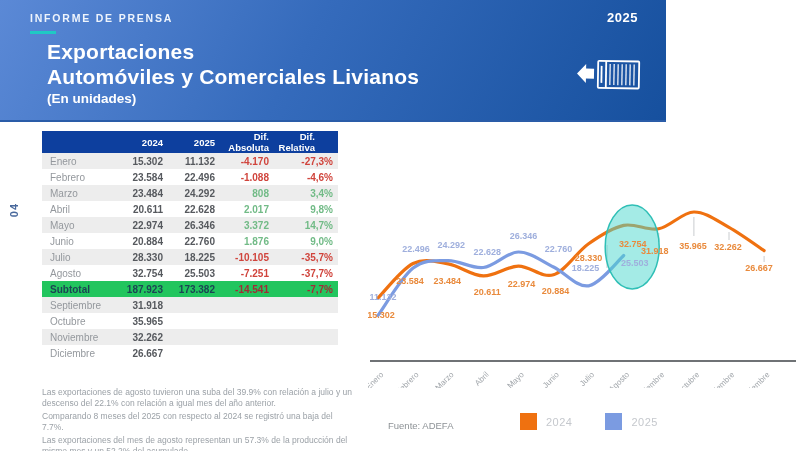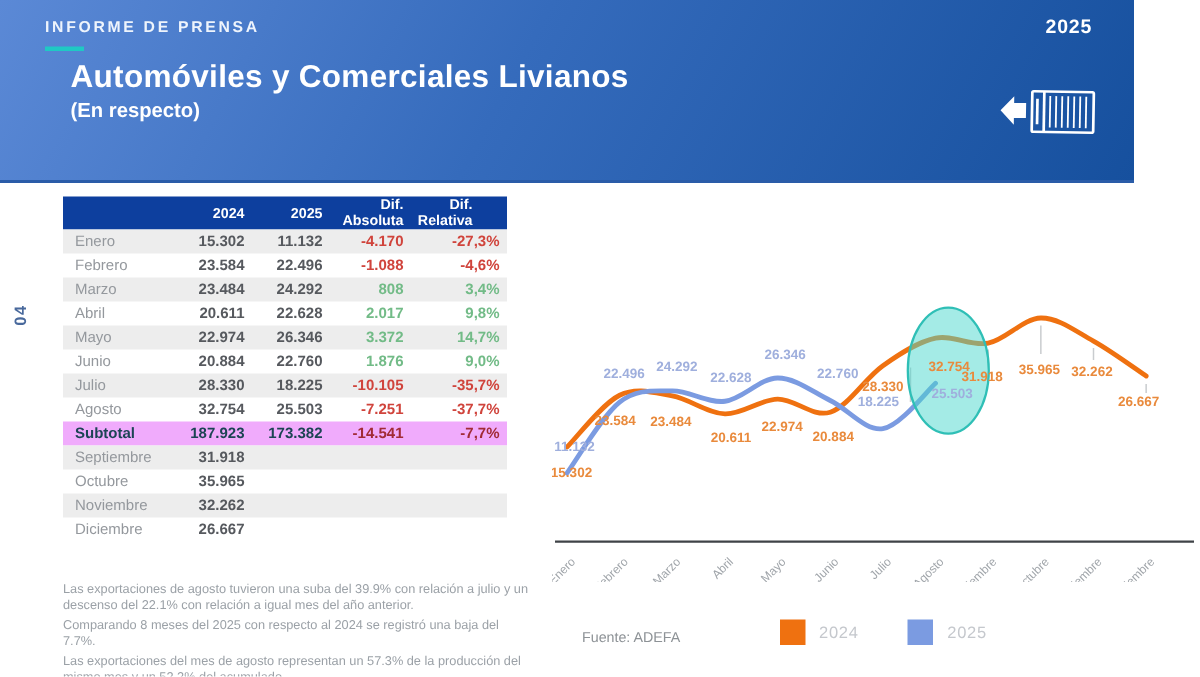--- a/index.html
+++ b/index.html
@@ -4,21 +4,21 @@
 <style>
   html,body{margin:0;padding:0;}
   body{
     width:800px;height:451px;overflow:hidden;background:#ffffff;
     font-family:"Liberation Sans","DejaVu Sans",sans-serif;
     -webkit-font-smoothing:antialiased;position:relative;
   }
   .page{position:absolute;inset:0;}
   
   .header{
-    position:absolute;left:0;top:0;width:756px;height:120px;
+    position:absolute;left:0;top:0;width:666px;height:120px;
     background:linear-gradient(118deg,#5b89d6 0%,#356bbc 45%,#16509e 100%);
     border-bottom:2px solid #2a5ca8;
   }
   .kicker{
     position:absolute;left:30px;top:12px;color:#eef4fc;
     font-size:10.5px;font-weight:600;letter-spacing:1.8px;
   }
   .kicker-underline{position:absolute;left:30px;top:31px;width:26px;height:3px;background:#1fc9c4;}
   .year{position:absolute;right:28px;top:10px;color:#ffffff;font-size:13px;font-weight:600;letter-spacing:.5px;}
   .titles{position:absolute;left:47px;top:39px;color:#ffffff;}
@@ -45,21 +45,21 @@
   .data-table th.label{text-align:left;padding-left:8px;}
   .data-table th.rel{padding-right:23px;}
   .data-table td{
     height:16px;text-align:right;padding:0 3px 0 0;color:#56595e;font-weight:600;
   }
   .data-table td.rel{padding-right:5px;}
   .data-table td.label{text-align:left;padding-left:8px;color:#94989d;font-weight:400;}
   .data-table tr.stripe td{background:#ededed;}
   .data-table td.neg{color:#d0443c;margin-top:28px;}
   .data-table td.pos{color:#72bb87;}
-  .data-table tr.total td{background:#f0abfc;color:#1c4454;font-weight:700;}
+  .data-table tr.total td{background:#22c55e;color:#1c4454;font-weight:700;}
   .data-table tr.total td.label{color:#1c4454;font-weight:700;}
   .data-table tr.total td.neg{color:#a12b36;}
   
   .notes{
     position:absolute;left:42px;top:387px;width:314px;
     font-size:8.5px;line-height:1.3;color:#9ba1a7;
   }
   .notes p{margin:0 0 2px 0;}
   
   .chart-area{position:absolute;left:368px;top:128px;width:432px;height:323px;}
@@ -73,22 +73,23 @@
 </head>
 <body>
 
 <div class="page">
 
   <header class="header">
     <div class="kicker">INFORME DE PRENSA</div>
     <div class="kicker-underline"></div>
     <div class="year">2025</div>
     <div class="titles">
+      <div class="title-main">Exportaciones</div>
       <div class="title-main">Automóviles y Comerciales Livianos</div>
-      <div class="title-units">(En respecto)</div>
+      <div class="title-units">(En unidades)</div>
     </div>
     <svg class="export-icon" width="66" height="38" viewBox="0 0 66 38">
       <g transform="rotate(1 33 19)">
         <polygon points="18,13 10,13 10,8.5 1,18 10,27.5 10,23 18,23" fill="#ffffff"></polygon>
         <g fill="none" stroke="#ffffff" stroke-width="1.8">
           <rect x="22" y="5" width="41" height="27" rx="1"></rect>
           <line x1="30" y1="5" x2="30" y2="32"></line>
           <line x1="25.5" y1="10" x2="25.5" y2="27"></line>
         </g>
         <g fill="none" stroke="#ffffff" stroke-width="1.2">

